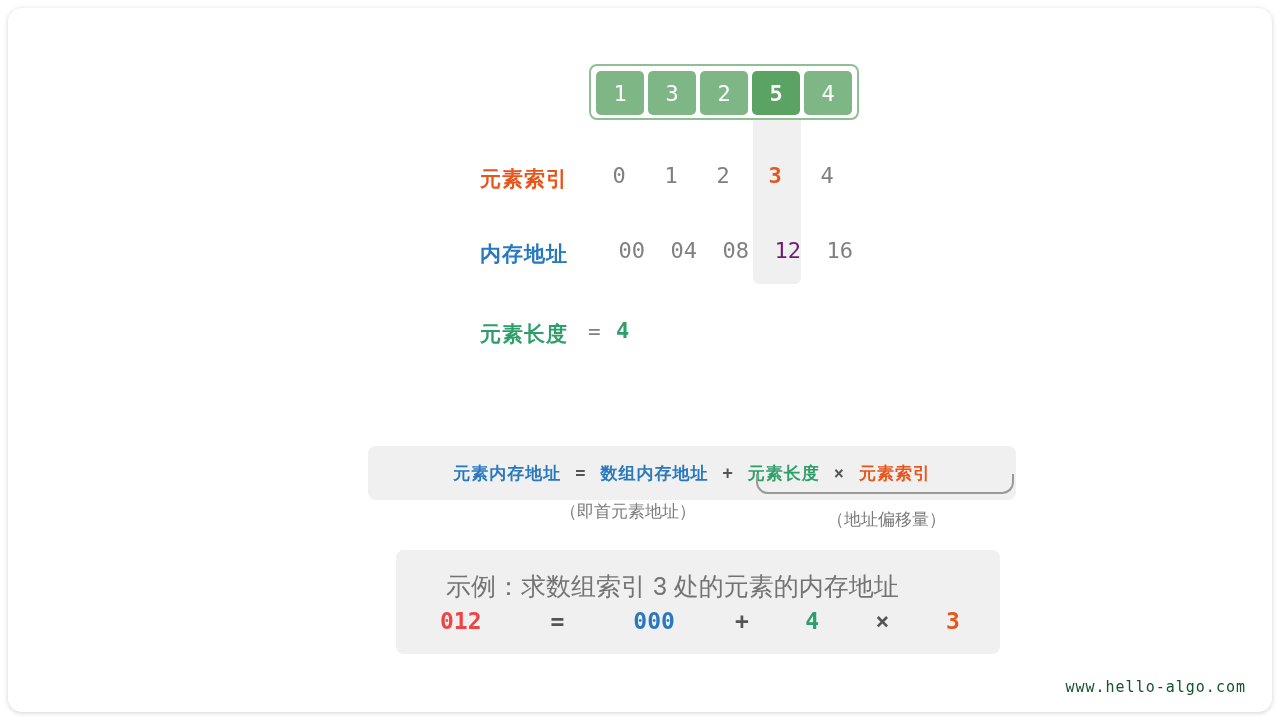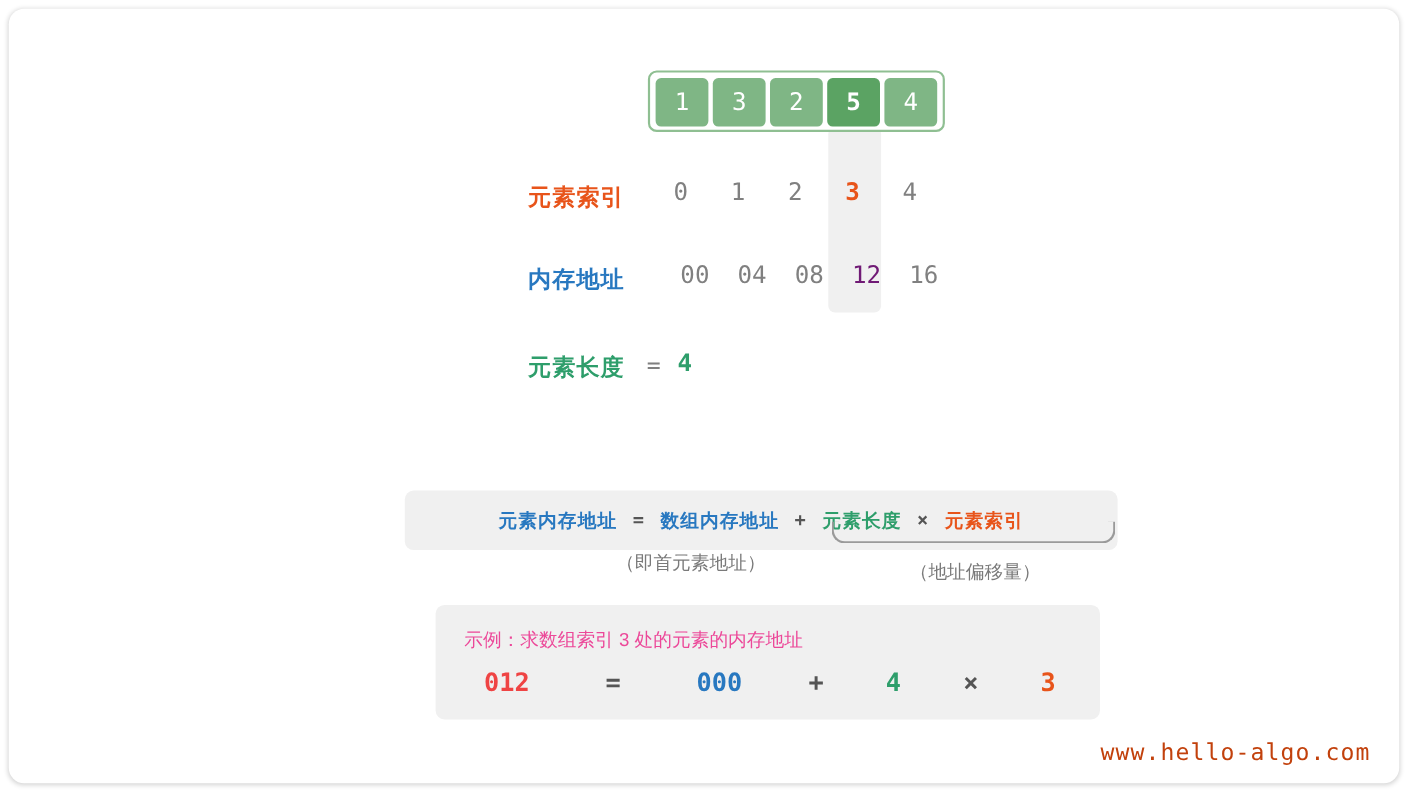--- a/index.html
+++ b/index.html
@@ -161,24 +161,24 @@
     position: absolute;
     left: 388px;
     top: 542px;
     width: 604px;
     height: 104px;
     background: #f0f0f0;
     border-radius: 8px;
   }
   #example-title {
     position: absolute;
-    left: 414px;
+    left: 438px;
     top: 562px;
-    font-size: 17px;
-    color: #ec4899;
+    font-size: 25px;
+    color: #737373;
   }
   .ex-row {
     position: absolute;
     left: 400px;
     top: 600px;
     width: 580px;
     display: flex;
     align-items: center;
     font-family: "DejaVu Sans Mono", monospace;
     font-size: 23px;
@@ -191,22 +191,22 @@
   #ex-plus   { width: 80px;  color: #555555; }
   #ex-size   { width: 80px;  color: #2e9e6b; }
   #ex-mul    { width: 80px;  color: #555555; }
   #ex-index  { width: 80px;  color: #e8541a; }
 
   #watermark {
     position: absolute;
     right: 26px;
     bottom: 16px;
     font-family: "DejaVu Sans Mono", monospace;
-    font-size: 21px;
-    color: #c2410c;
+    font-size: 15px;
+    color: #14532d;
     letter-spacing: 1px;
   }
 </style>
 </head>
 <body>
 
 <div class="canvas">
 
   <div class="highlight-col"></div>
 

